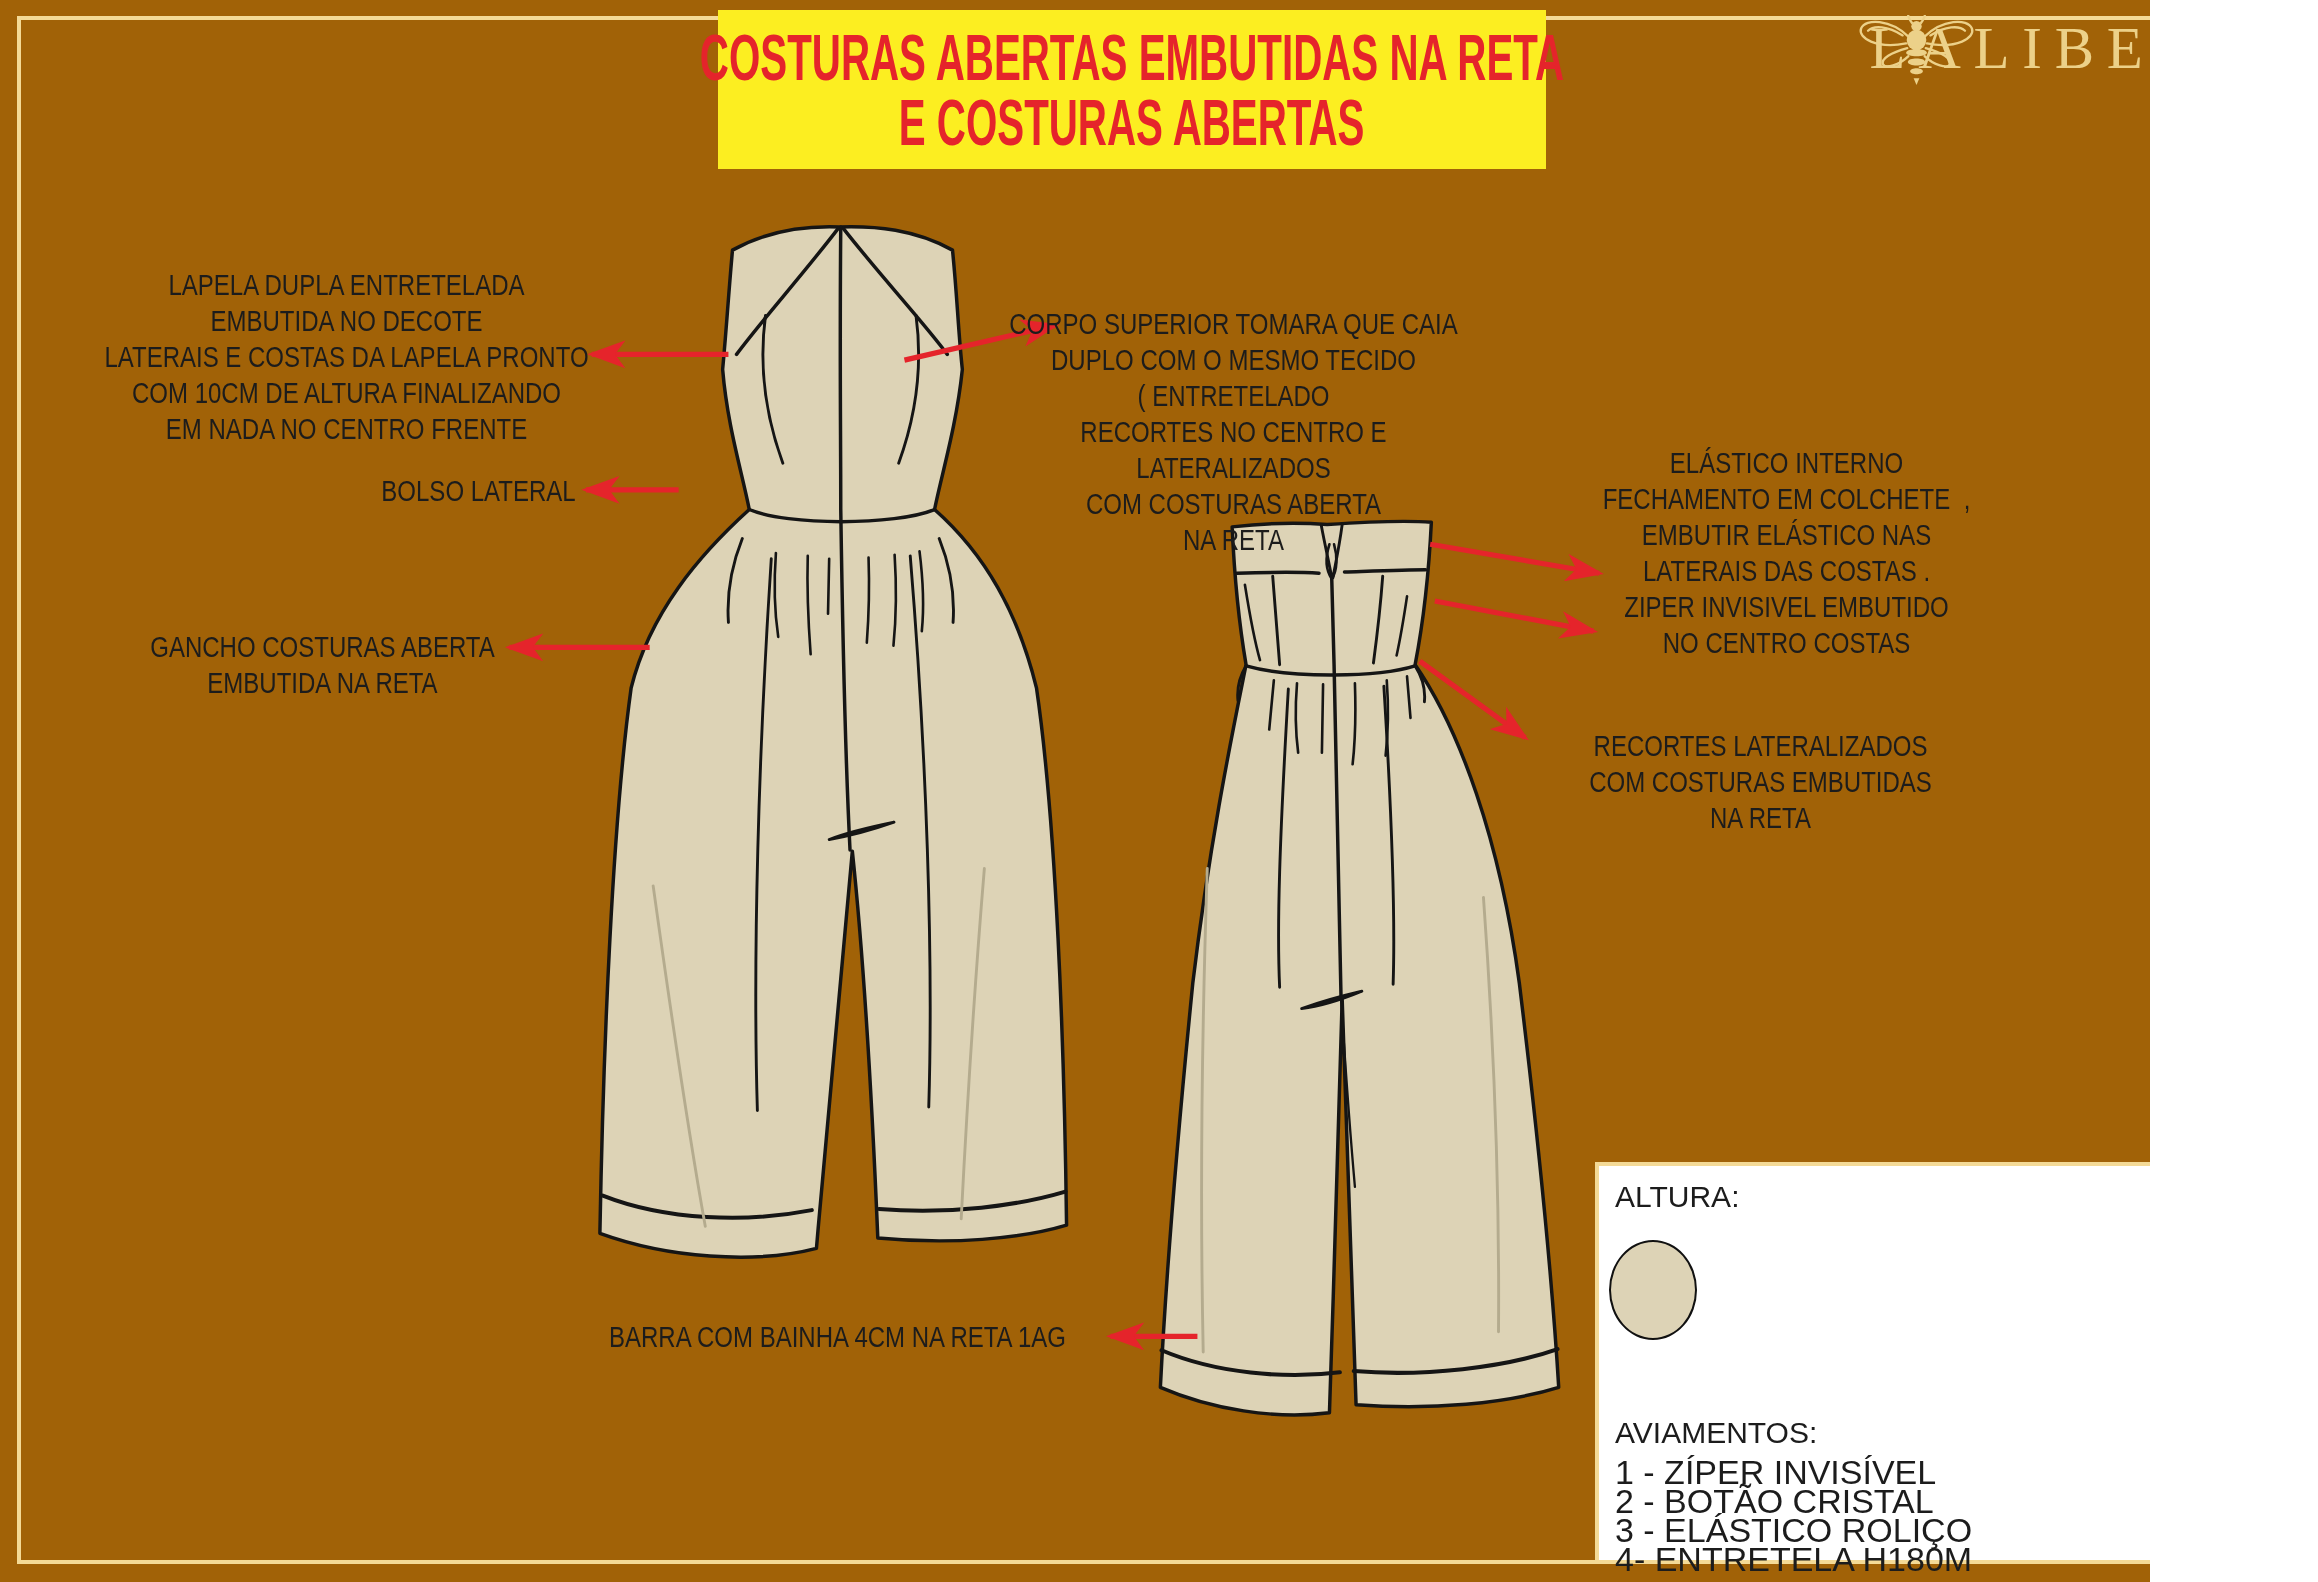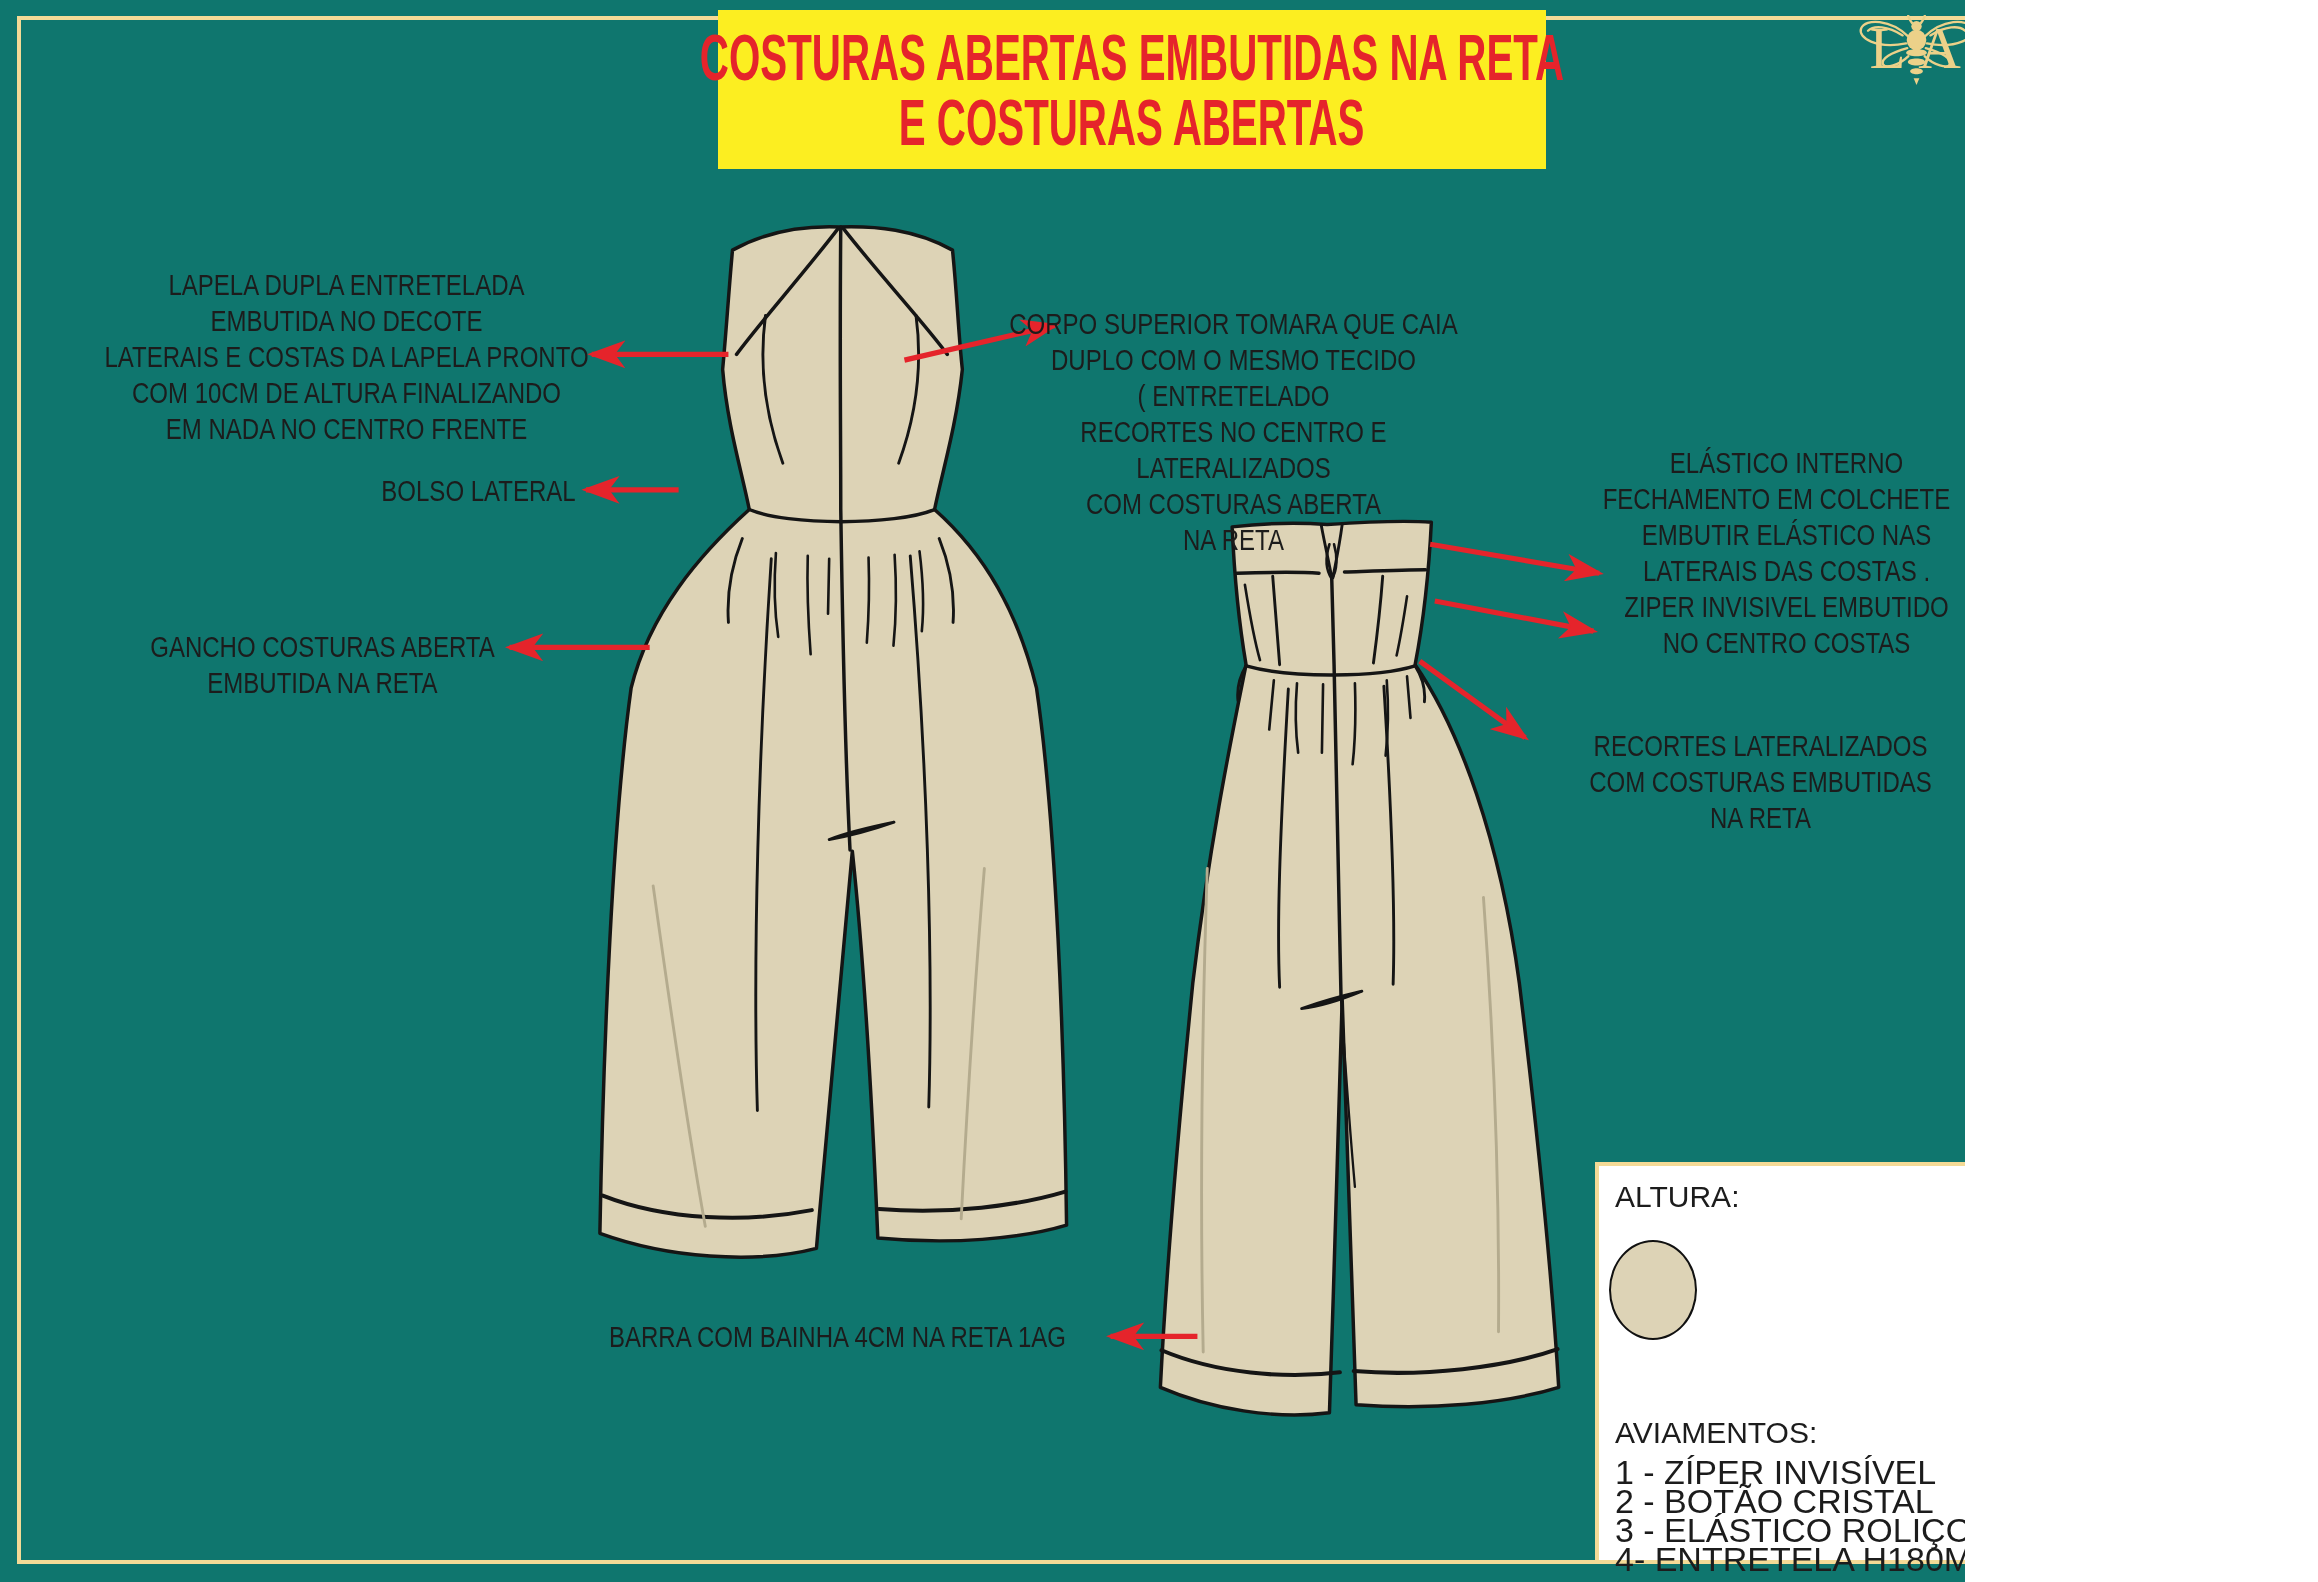--- a/index.html
+++ b/index.html
@@ -1,17 +1,17 @@
 <!DOCTYPE html>
 <html style="font-size:9.3px"><head>
 <meta charset="utf-8">
 <style>
   html,body{margin:0;padding:0;background:#ffffff;}
-  #stage{position:relative;width:1965px;height:1583px;background:#0f766e;overflow:hidden;
-         font-family:"Liberation Sans",sans-serif;color:#1c1c1c;}
+  #stage{position:relative;width:2136px;height:1583px;background:#a16207;overflow:hidden;
+         font-family:"Liberation Sans",sans-serif;color:#1c1c1c;padding-left:14px;}
   
   .page-border{position:absolute;left:17.4px;top:16px;width:2283px;height:1548px;
                border:4.6px solid #f4da96;box-sizing:border-box;}
   
   .banner{position:absolute;left:718px;top:10.4px;width:828px;height:159px;background:#fcee21;z-index:5;
           display:flex;flex-direction:column;justify-content:center;align-items:center;}
   .banner .t-line{font-size:65px;font-weight:bold;color:#e5242b;line-height:65px;white-space:pre;
                   transform:scaleX(.62);transform-origin:center;}
   
   .brand{position:absolute;left:1853px;top:15px;width:423px;z-index:5;text-align:center;}

